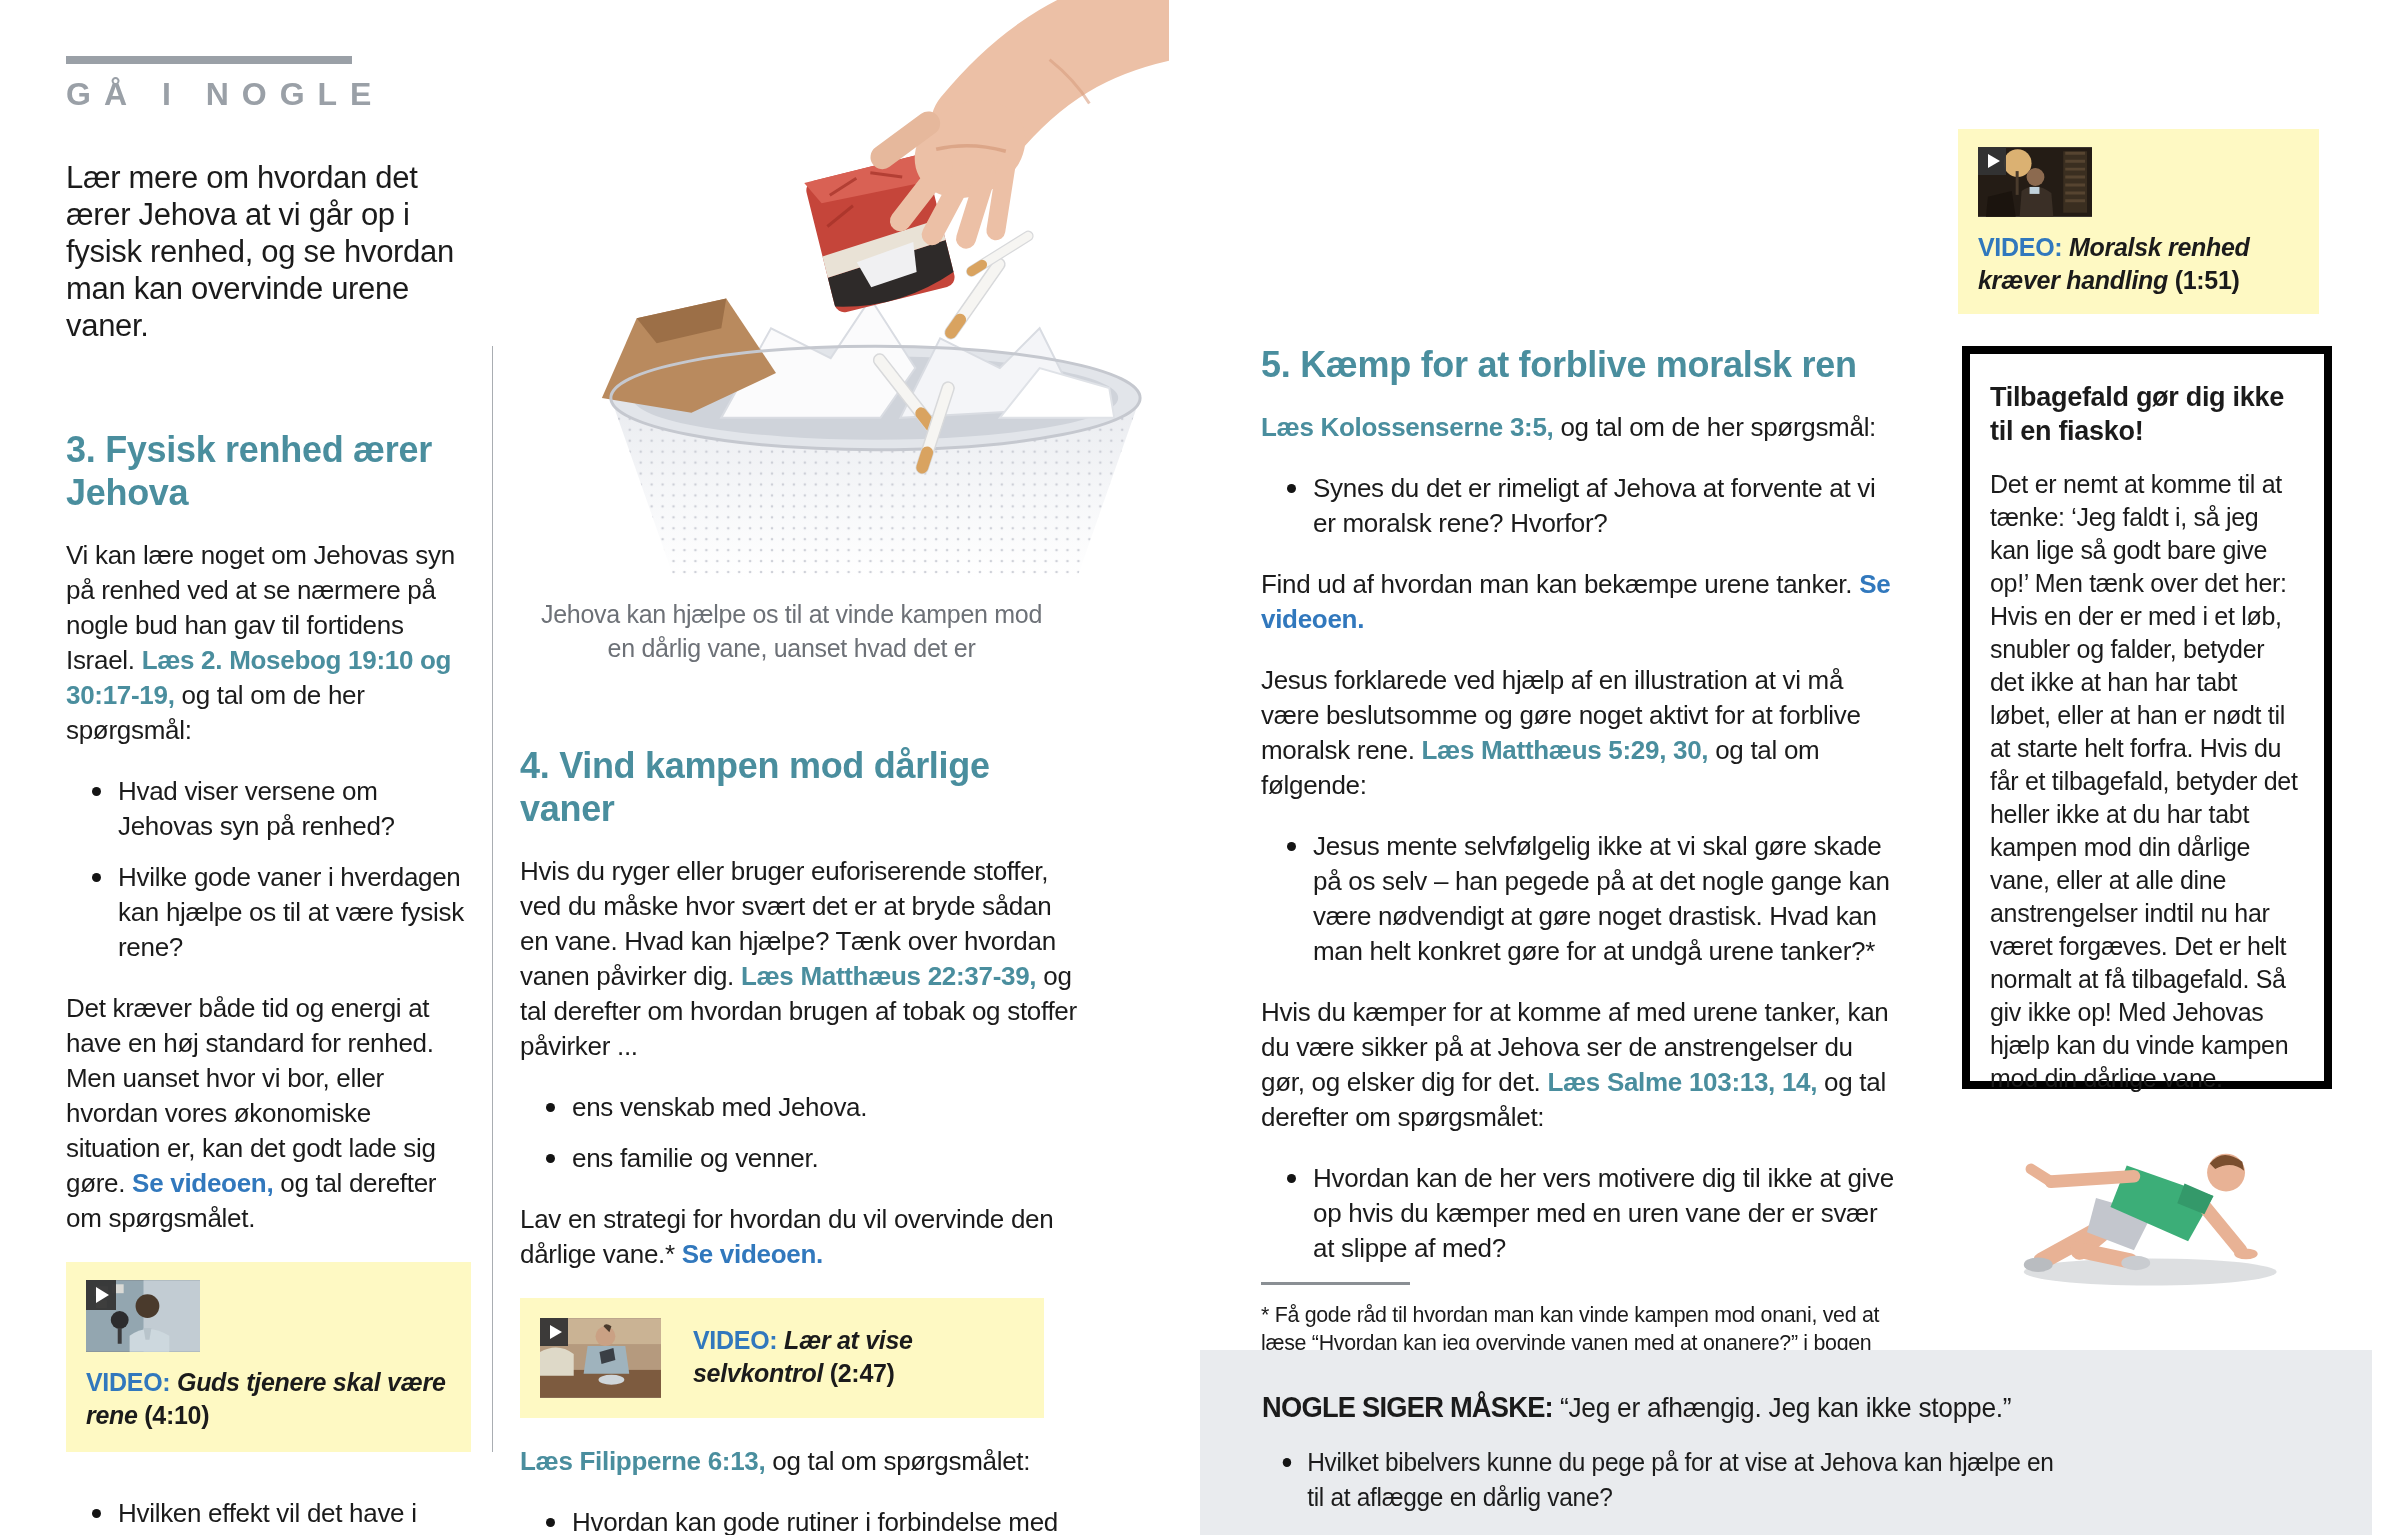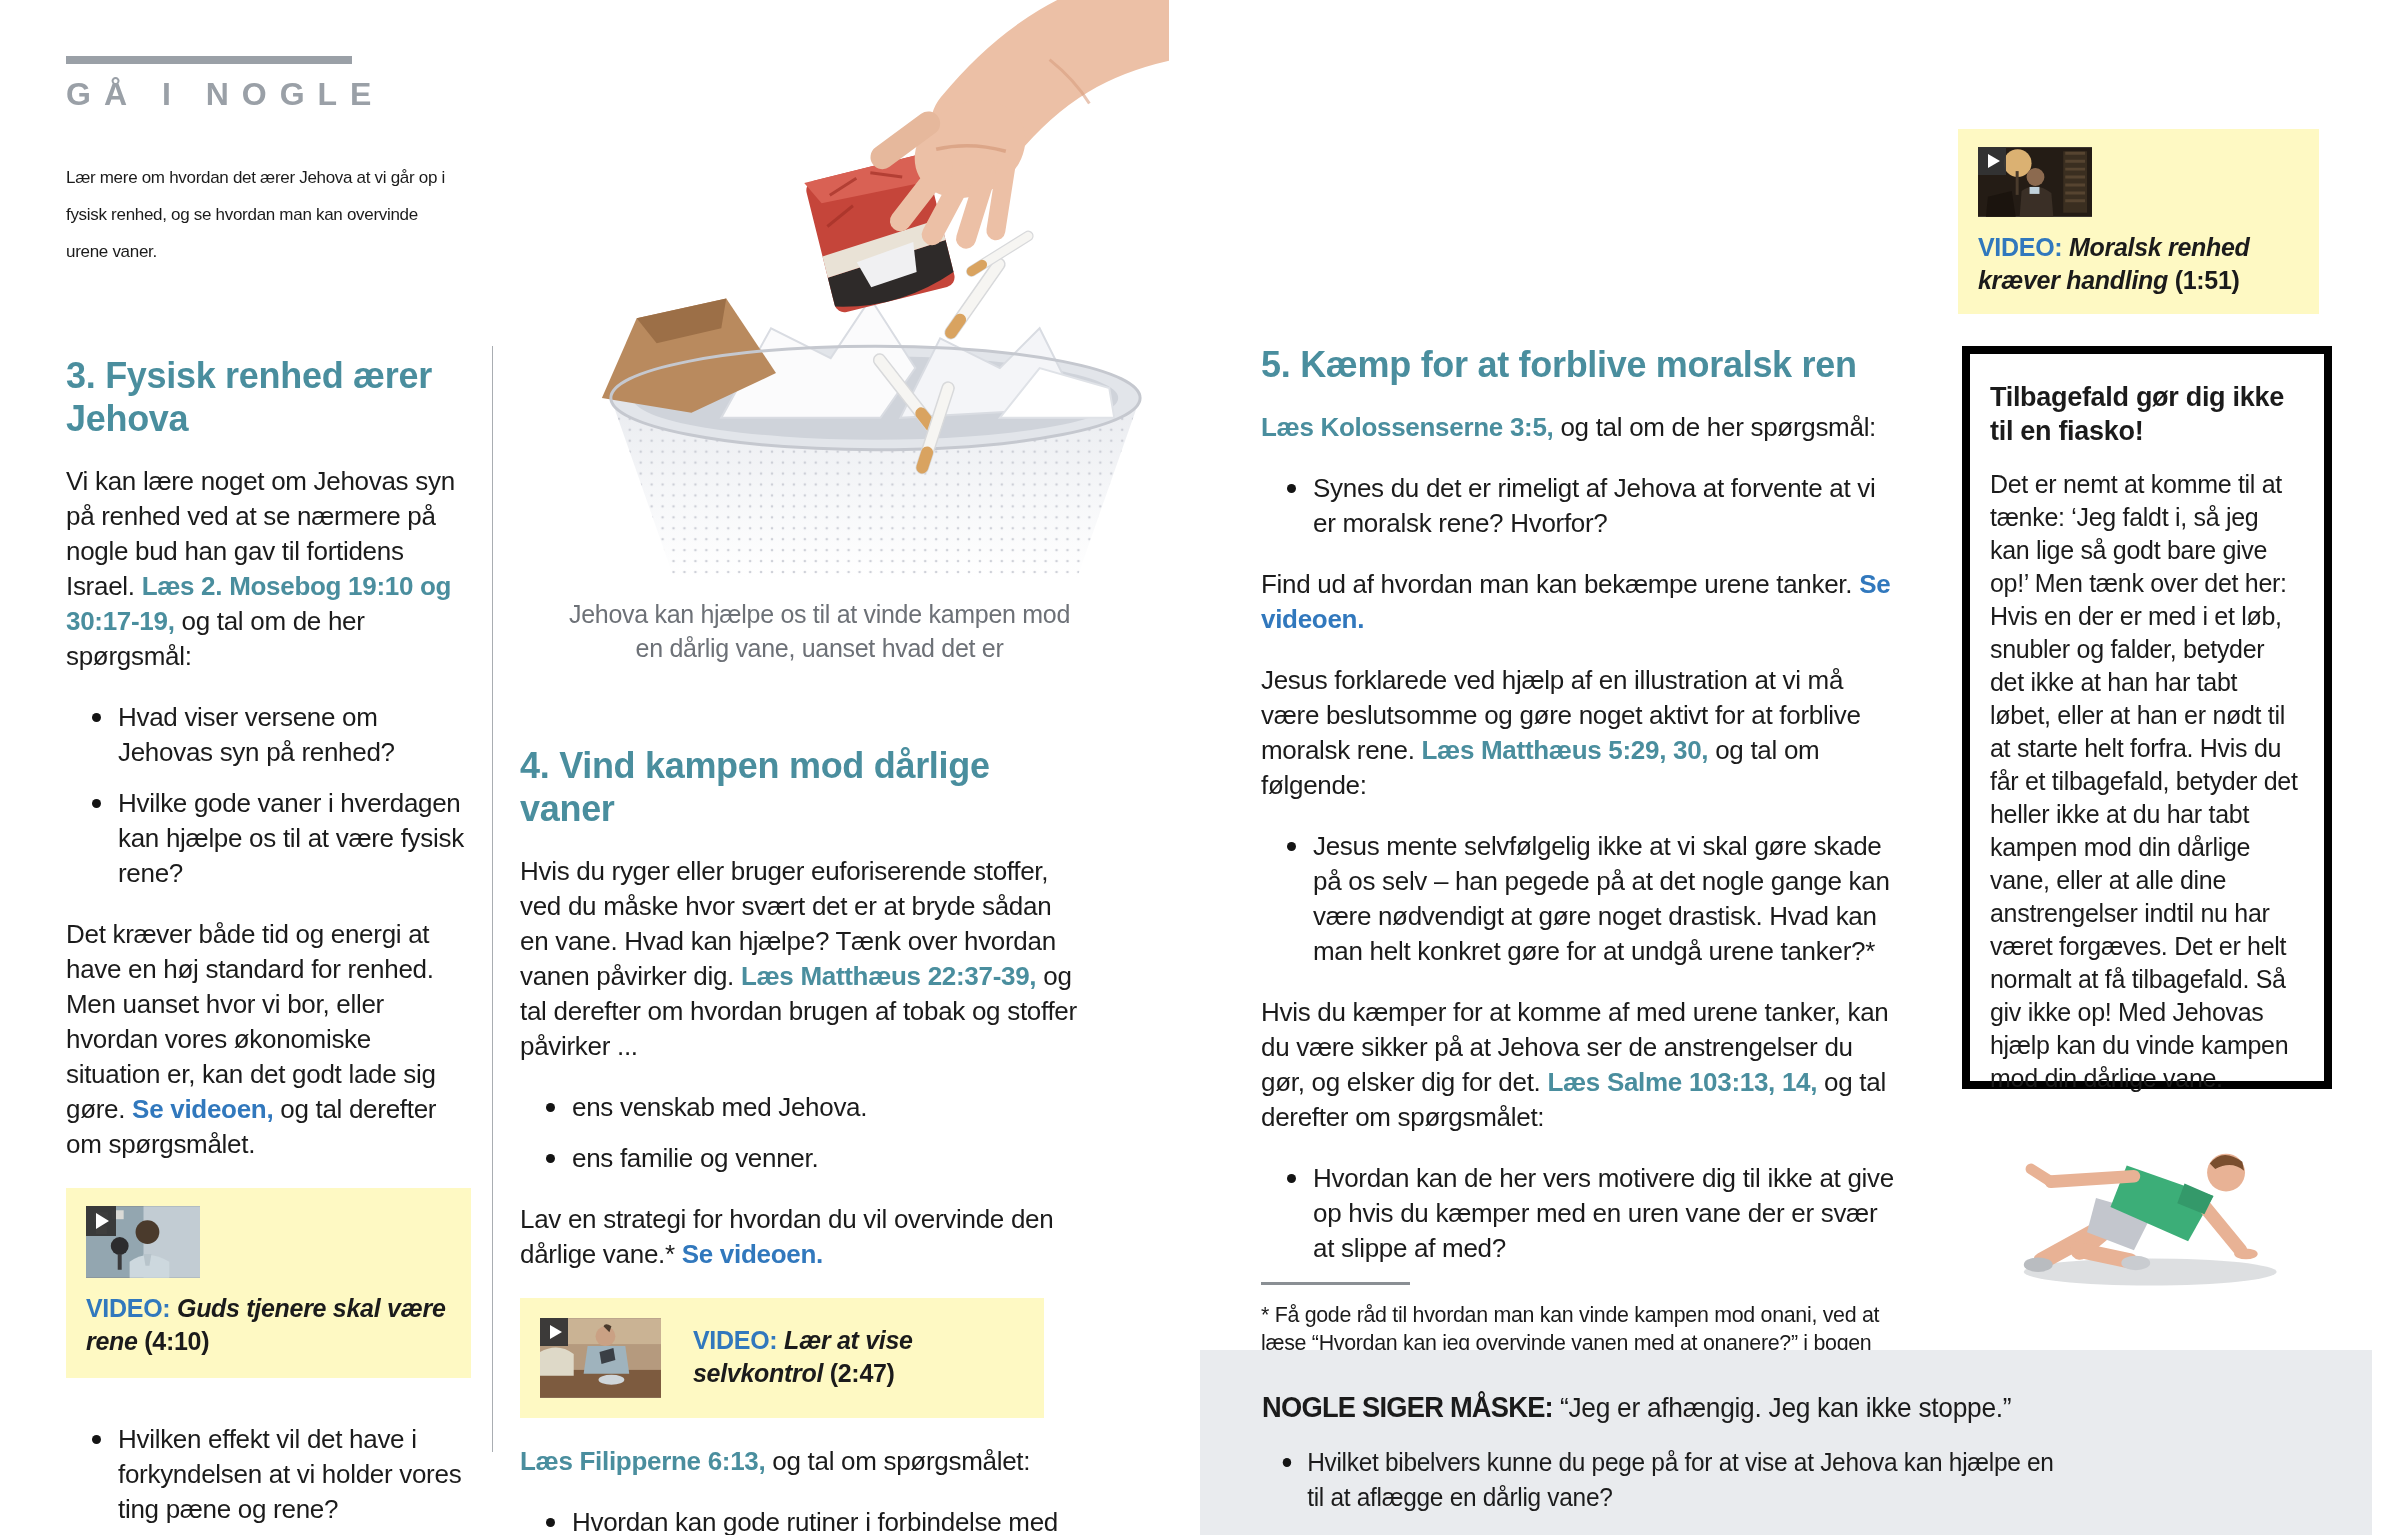--- a/index.html
+++ b/index.html
@@ -3,21 +3,21 @@
 <meta charset="utf-8">
 <style>
   html,body{margin:0;padding:0;}
   body{width:2388px;height:1535px;position:relative;background:#ffffff;
        font-family:"Liberation Sans",sans-serif;color:#1b1b1b;overflow:hidden;
        letter-spacing:-0.3px;}
   .abs{position:absolute;}
   p{margin:0 0 26px 0;font-size:26px;line-height:35px;}
   .kicker-bar{width:286px;height:8px;background:#9aa0a7;}
   .kicker{font-size:32px;font-weight:700;letter-spacing:13px;color:#9aa0a7;margin-top:12px;}
-  .intro{margin-top:46px;font-size:17px;line-height:37px;}
+  .intro{margin-top:46px;font-size:31px;line-height:37px;}
   .h{color:#4a8e9e;font-size:36px;line-height:43px;font-weight:700;margin:0 0 24px 0;}
   .ref{color:#4a8e9e;font-weight:700;cursor:pointer;}
   .link{color:#3178bd;font-weight:700;cursor:pointer;}
   .bullet{display:flex;margin:16px 0 16px 26px;font-size:26px;line-height:35px;}
   .dot{width:9px;height:9px;border-radius:50%;background:#141414;margin:13px 17px 0 0;flex:none;}
   .videobox{background:#fef9c3;cursor:pointer;}
   .vlabel{color:#3178bd;font-weight:700;}
   .vtitle{font-weight:700;font-style:italic;}
   .vdur{font-weight:700;}
   .vtext{font-size:25px;line-height:33px;}
@@ -144,21 +144,21 @@
     <path d="M372 168 L330 222" stroke="#ecc0a6" stroke-width="21" stroke-linecap="round"></path>
     <path d="M394 176 L362 236" stroke="#ecc0a6" stroke-width="21" stroke-linecap="round"></path>
     <path d="M416 176 L396 240" stroke="#ecc0a6" stroke-width="20" stroke-linecap="round"></path>
     <path d="M436 168 L426 232" stroke="#ecc0a6" stroke-width="19" stroke-linecap="round"></path>
     <path d="M358 124 L312 158" stroke="#e6b89c" stroke-width="24" stroke-linecap="round"></path>
     <path d="M366 150 Q400 142 436 152" stroke="#d89f81" stroke-width="3.5" fill="none" opacity="0.8"></path>
     <path d="M480 60 Q505 80 520 104" stroke="#d89f81" stroke-width="3" fill="none" opacity="0.6"></path>
   </svg>
 </div>
 
-<div class="abs caption" style="left:556px;top:597px;width:527px;">Jehova kan hjælpe os til at vinde kampen mod en dårlig vane, uanset hvad det er</div>
+<div class="abs caption" style="left:528px;top:597px;width:527px;">Jehova kan hjælpe os til at vinde kampen mod en dårlig vane, uanset hvad det er</div>
 
 <div class="abs" style="left:520px;top:744px;width:562px;">
   <h2 class="h">4. Vind kampen mod dårlige vaner</h2>
 
   <p><span>Hvis du ryger eller bruger euforiserende stoffer, ved du måske hvor svært det er at bryde sådan en vane. Hvad kan hjælpe? Tænk over hvordan vanen påvirker dig. </span><span class="ref">Læs Matthæus 22:37-39,</span><span> og tal derefter om hvordan brugen af tobak og stoffer påvirker ...</span></p>
 
   <div class="bullet">
     <span class="dot"></span>
     <span>ens venskab med Jehova.</span>
   </div>

